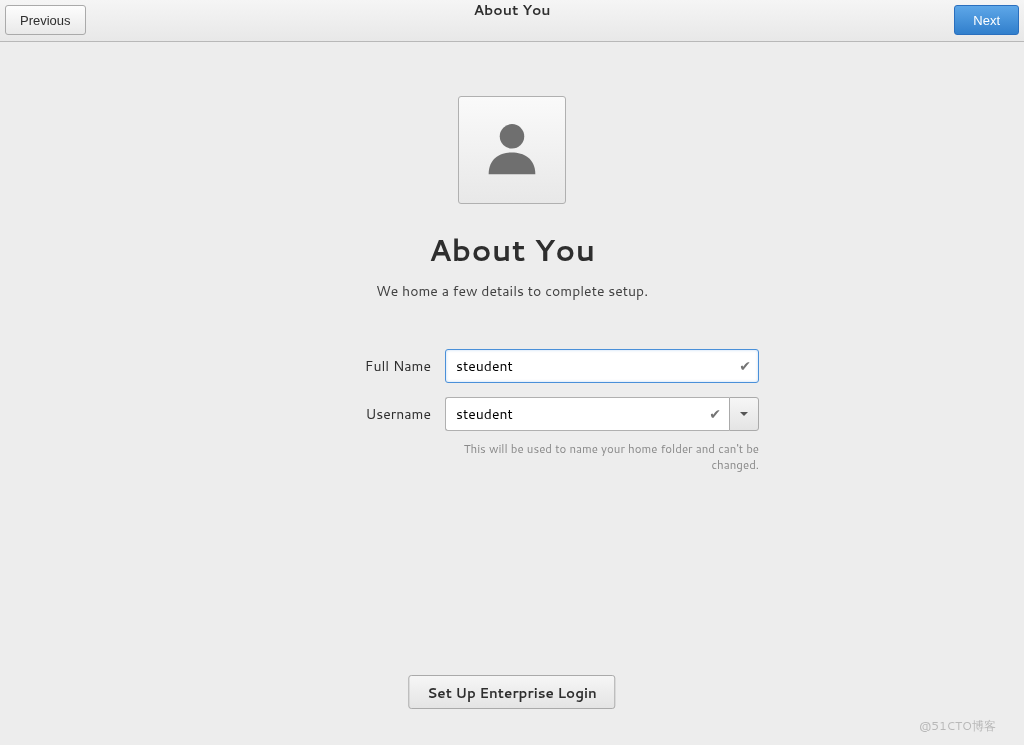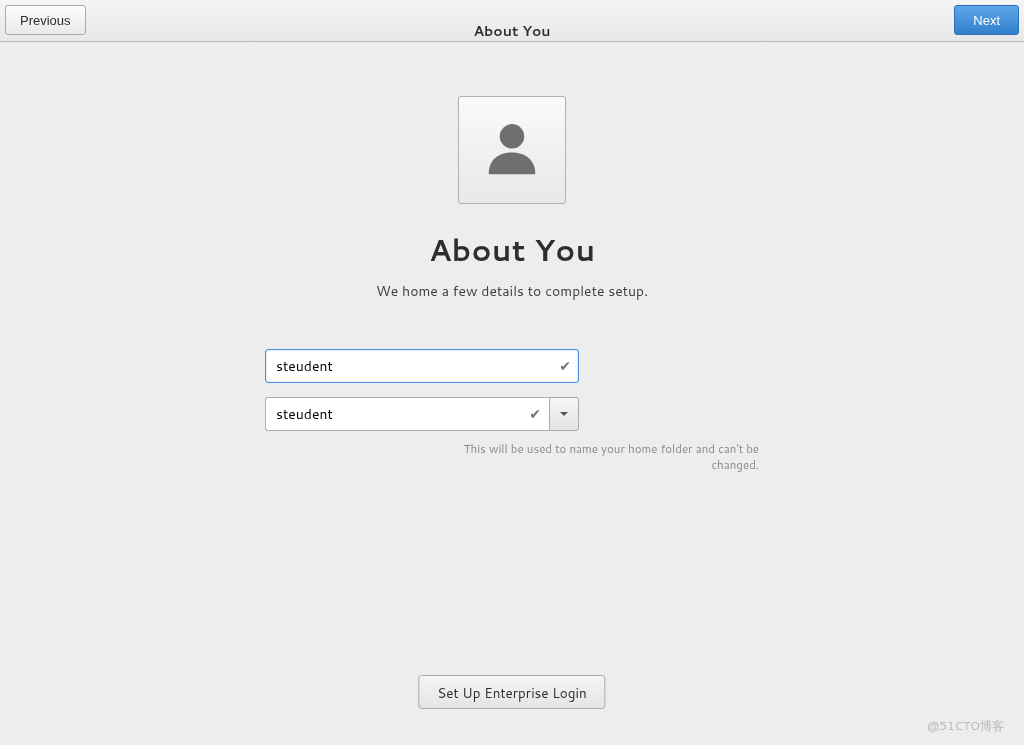--- a/index.html
+++ b/index.html
@@ -16,21 +16,21 @@
       position: relative;
       font-size: 14px;
       color: #2e2e2e;
     }
     .header {
       height: 42px;
       background: linear-gradient(to bottom, #f5f5f5, #e8e8e8);
       border-bottom: 1px solid #b8b8b8;
       position: relative;
       display: flex;
-      align-items: flex-end;
+      align-items: flex-start;
       justify-content: center;
     }
     .header-title {
       font-weight: bold;
       font-size: 14px;
       color: #2e2e2e;
     }
     .btn {
       position: absolute;
       top: 5px;
@@ -181,25 +181,26 @@
       transform: translateX(-50%);
       height: 34px;
       padding: 0 18px;
       border-radius: 3px;
       background: linear-gradient(to bottom, #f6f6f6, #e4e4e4);
       border: 1px solid #aaa;
       font-size: 13.5px;
       color: #2e2e2e;
       cursor: pointer;
       font-family: inherit;
+      font-weight: bold;
     }
     .watermark {
       position: absolute;
       bottom: 10px;
-      right: 20px;
+      right: 28px;
       font-size: 12px;
       color: rgba(120,120,120,0.45);
       pointer-events: none;
     }
   </style>
 </head>
 <body>
 
 <div class="header">
   <button class="btn btn-prev">Previous</button>
@@ -215,27 +216,29 @@
         <path d="M4 21 C4 15.5 8 13.5 12 13.5 C16 13.5 20 15.5 20 21 Z" fill="#6f6f6f"></path>
       </svg>
     </span>
   </div>
 
   <div class="title">About You</div>
   <div class="subtitle">We home a few details to complete setup.</div>
 
   <div class="form">
     <div class="form-row">
+      <div class="form-label">Full Name</div>
       <div class="input-wrap">
         <input class="text-input" type="text" value="steudent" style="">
         <span class="check-icon">✔</span>
       </div>
     </div>
 
     <div class="form-row">
+      <div class="form-label">Username</div>
       <div class="combo-wrap">
         <div class="combo-input-wrap">
           <input class="combo-input" type="text" value="steudent" style="">
           <span class="check-icon">✔</span>
         </div>
         <div class="combo-btn">
           <span>
             <svg viewBox="0 0 10 10">
                 <path d="M1 3 L5 7 L9 3 Z" fill="#555"></path>
               </svg>

